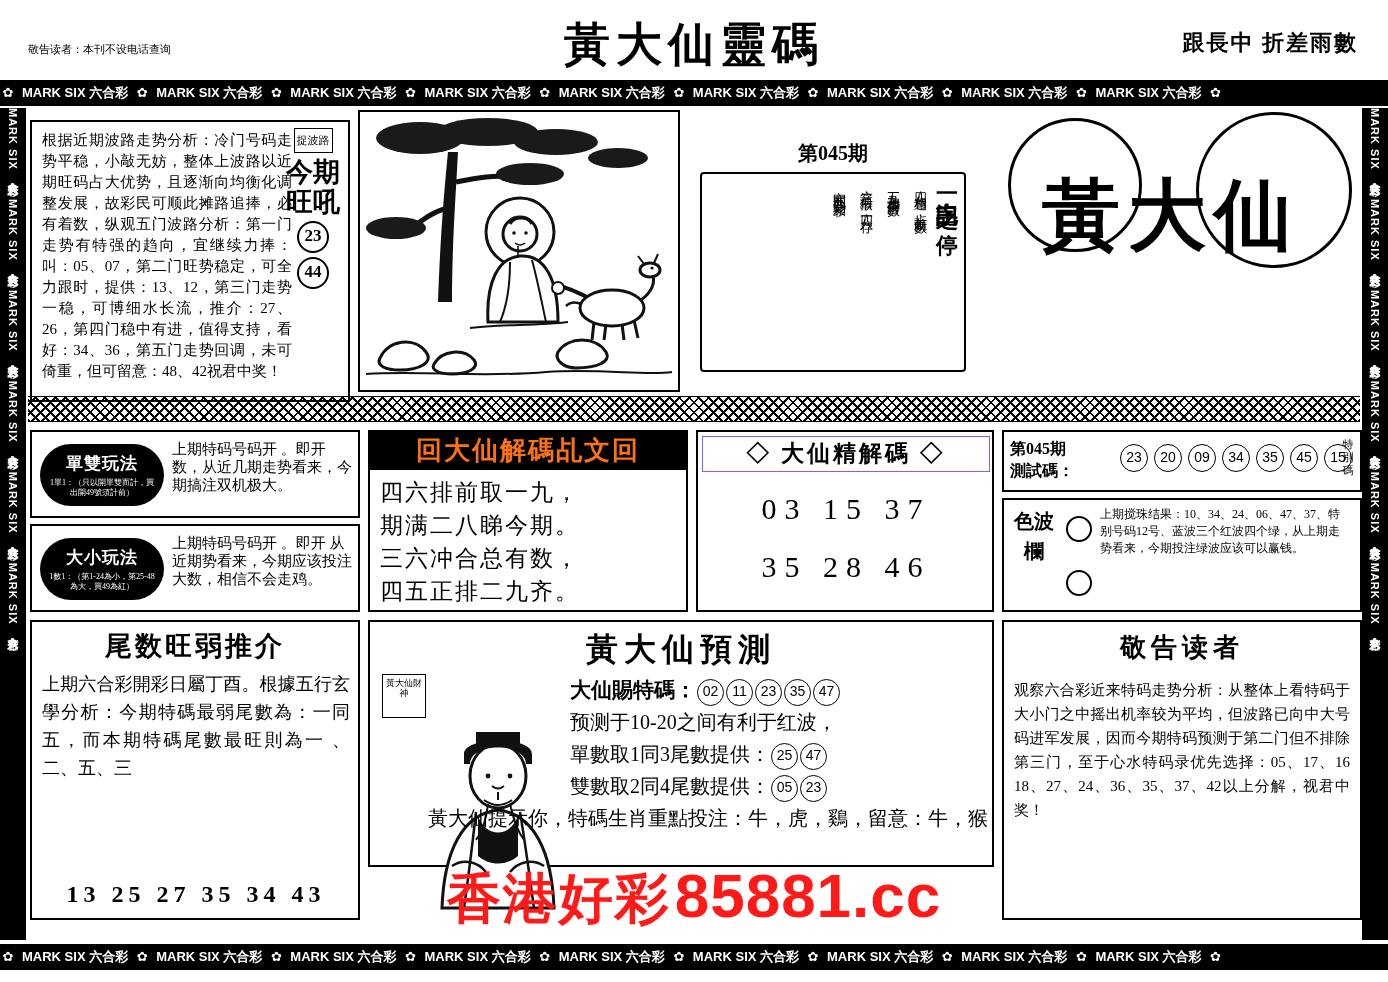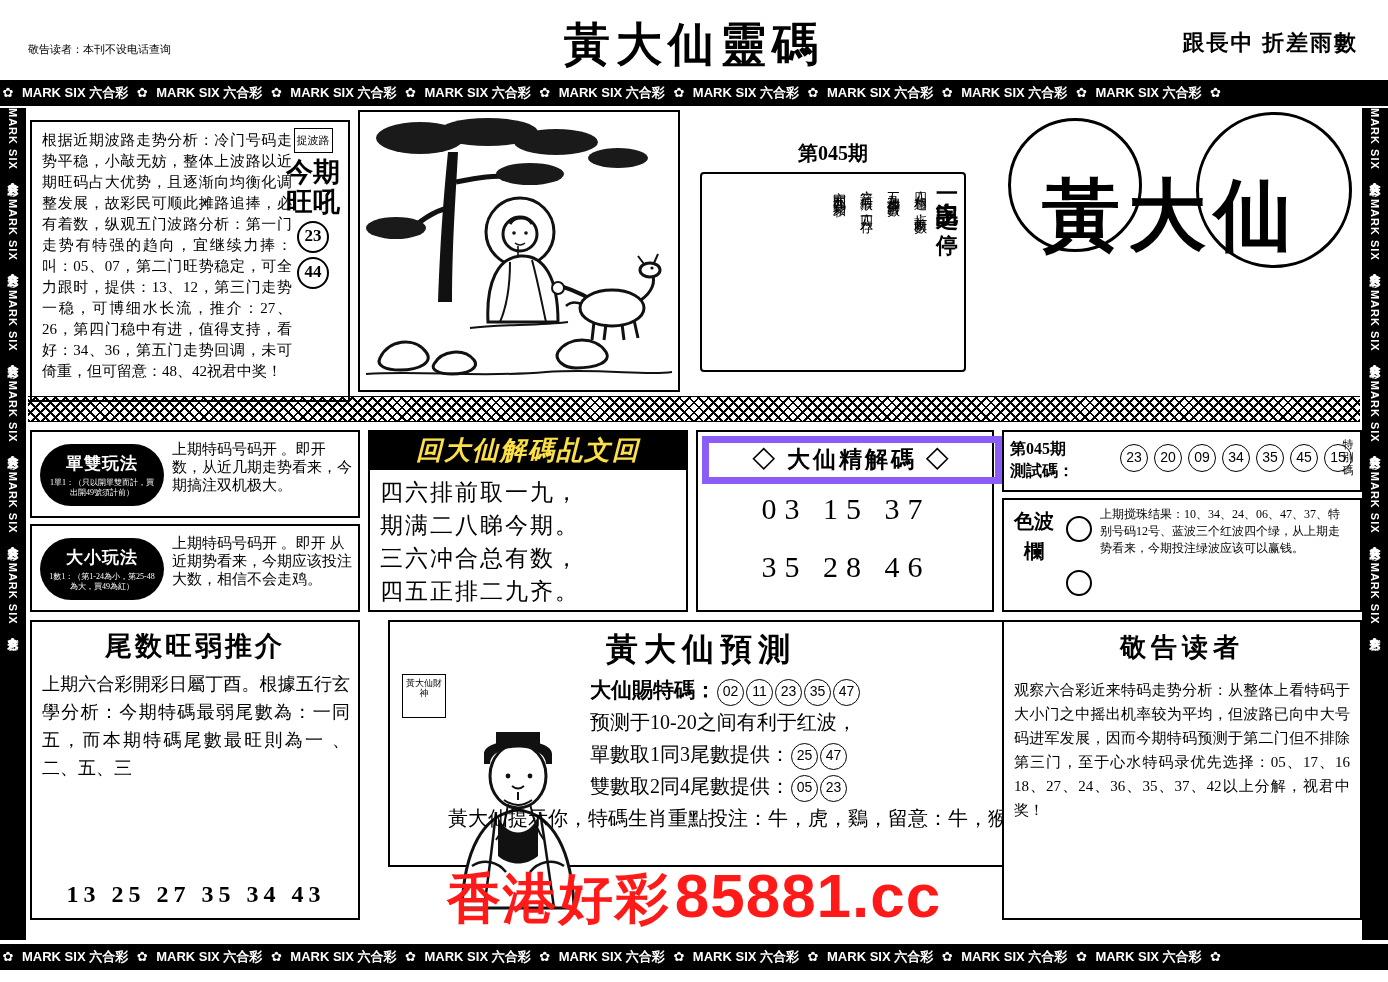--- a/index.html
+++ b/index.html
@@ -76,27 +76,27 @@
   #play1{left:30px;top:430px;width:330px;height:88px;}
   #play2{left:30px;top:524px;width:330px;height:88px;}
   .pill{position:absolute;left:8px;top:12px;width:124px;height:62px;background:#000;color:#ffffff;
     border-radius:34px;text-align:center;}
   .pill .t1{font-size:17px;font-weight:bold;margin-top:8px;letter-spacing:1px;}
   .pill .t2{font-size:8px;line-height:10px;margin-top:3px;padding:0 8px;}
   .playtxt{position:absolute;left:140px;top:8px;width:180px;font-size:15px;line-height:18px;}
 
   
   #decode{left:368px;top:430px;width:320px;height:182px;}
-  #decode .hd{position:absolute;left:0;top:0;width:316px;height:38px;background:#000;color:#fde047;
-    text-align:center;font-size:26px;font-weight:bold;letter-spacing:2px;line-height:38px;font-style:italic;}
+  #decode .hd{position:absolute;left:0;top:0;width:316px;height:38px;background:#000;color:#f97316;
+    text-align:center;font-size:26px;font-weight:bold;letter-spacing:2px;line-height:38px;}
   #decode .lines{position:absolute;left:10px;top:44px;font-size:23px;line-height:33px;letter-spacing:2px;}
 
   
   #precise{left:696px;top:430px;width:298px;height:182px;}
-  #precise .hd{position:absolute;left:4px;top:4px;width:286px;height:34px;border:7px solid #8b5cf6;
+  #precise .hd{position:absolute;left:4px;top:4px;width:286px;height:34px;border:1px solid #8b5cf6;
     text-align:center;font-size:23px;font-weight:bold;letter-spacing:3px;line-height:34px;}
   #precise .nums{position:absolute;left:0;top:48px;width:296px;text-align:center;
     font-size:30px;font-family:"Liberation Serif",serif;letter-spacing:8px;line-height:58px;}
 
   
   #testcode{left:1002px;top:430px;width:360px;height:62px;}
   #testcode .lbl{position:absolute;left:6px;top:6px;font-size:16px;font-weight:bold;line-height:22px;}
   #testcode .balls{position:absolute;left:116px;top:12px;}
   .ball{display:inline-block;width:26px;height:26px;line-height:24px;border:1.5px solid #000;border-radius:50%;
     text-align:center;font-size:14px;font-family:"Liberation Sans",sans-serif;margin-right:2px;}
@@ -108,21 +108,21 @@
   #wave .oc{position:absolute;left:62px;width:22px;height:22px;border:2px solid #000;border-radius:50%;}
   #wave .txt{position:absolute;left:96px;top:6px;width:250px;font-size:12px;line-height:17px;}
 
   
   #tails{left:30px;top:620px;width:330px;height:300px;}
   #tails .hd{position:absolute;left:0;top:6px;width:326px;text-align:center;font-size:27px;font-weight:bold;letter-spacing:3px;}
   #tails .body{position:absolute;left:10px;top:48px;width:308px;font-size:18px;line-height:28px;text-align:justify;}
   #tails .nums{position:absolute;left:10px;bottom:10px;width:308px;text-align:center;font-size:24px;font-weight:bold;letter-spacing:5px;}
 
   
-  #predict{left:388px;top:620px;width:626px;height:247px;}
+  #predict{left:368px;top:620px;width:626px;height:247px;}
   #predict .hd{position:absolute;left:0;top:6px;width:622px;text-align:center;font-size:32px;font-weight:bold;letter-spacing:6px;}
   #predict .seal{position:absolute;left:12px;top:52px;width:44px;height:44px;border:1px solid #000;font-size:9px;
     line-height:10px;text-align:center;padding-top:3px;box-sizing:border-box;}
   #predict .lines{position:absolute;left:200px;top:52px;width:420px;font-size:20px;line-height:32px;}
   #predict .lines .hl{font-size:21px;font-weight:bold;}
   .ball-sm{display:inline-block;width:25px;height:25px;line-height:23px;border:1.5px solid #000;border-radius:50%;
     text-align:center;font-size:14px;font-family:"Liberation Sans",sans-serif;margin:0 1px;vertical-align:middle;}
 
   
   #gate{left:1002px;top:620px;width:360px;height:300px;}

